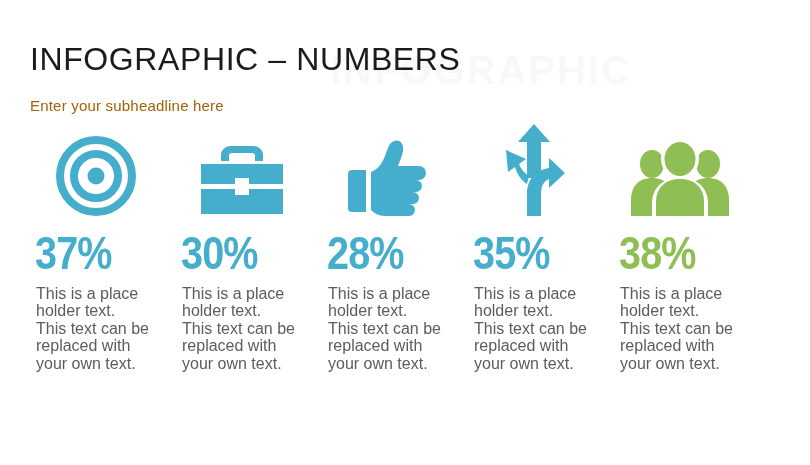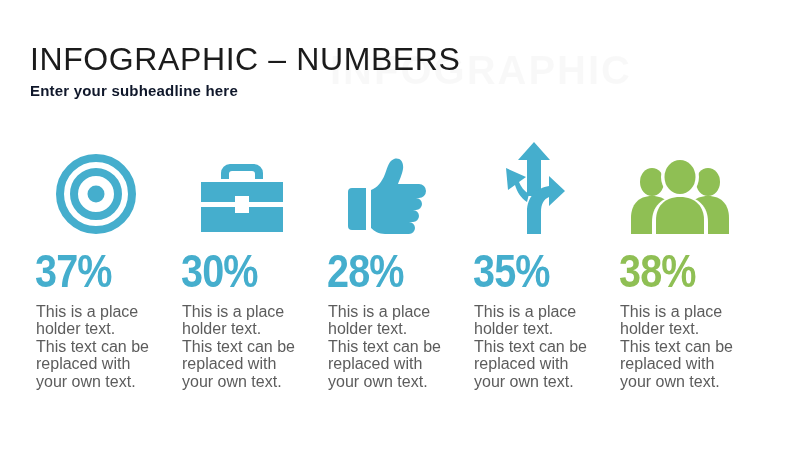--- a/index.html
+++ b/index.html
@@ -33,25 +33,25 @@
   .page-title {
     font-family: "Liberation Sans", sans-serif;
     font-size: 32px;
     font-weight: 400;
     letter-spacing: 0.6px;
     color: #1b1b1b;
     line-height: 1.08;
     white-space: nowrap;
   }
   .page-subtitle {
-    margin-top: 5px;
+    margin-top: 20px;
     font-family: "Liberation Sans", sans-serif;
     font-size: 15px;
-    font-weight: 700;
-    color: #0f172a;
+    font-weight: 400;
+    color: #a16207;
     letter-spacing: 0.2px;
     line-height: 1.2;
     white-space: nowrap;
   }
 
   
   .watermark {
     position: absolute;
     left: 330px;
     top: 48px;
@@ -61,21 +61,21 @@
     color: rgba(0,0,0,0.028);
     white-space: nowrap;
     user-select: none;
     pointer-events: none;
   }
 
   
   .columns {
     position: absolute;
     left: 33px;
-    top: 142px;
+    top: 124px;
     width: 750px;
     display: flex;
     flex-direction: row;
     align-items: flex-end;
   }
   .column {
     width: 146px;
     flex: 0 0 146px;
     display: flex;
     flex-direction: column;

